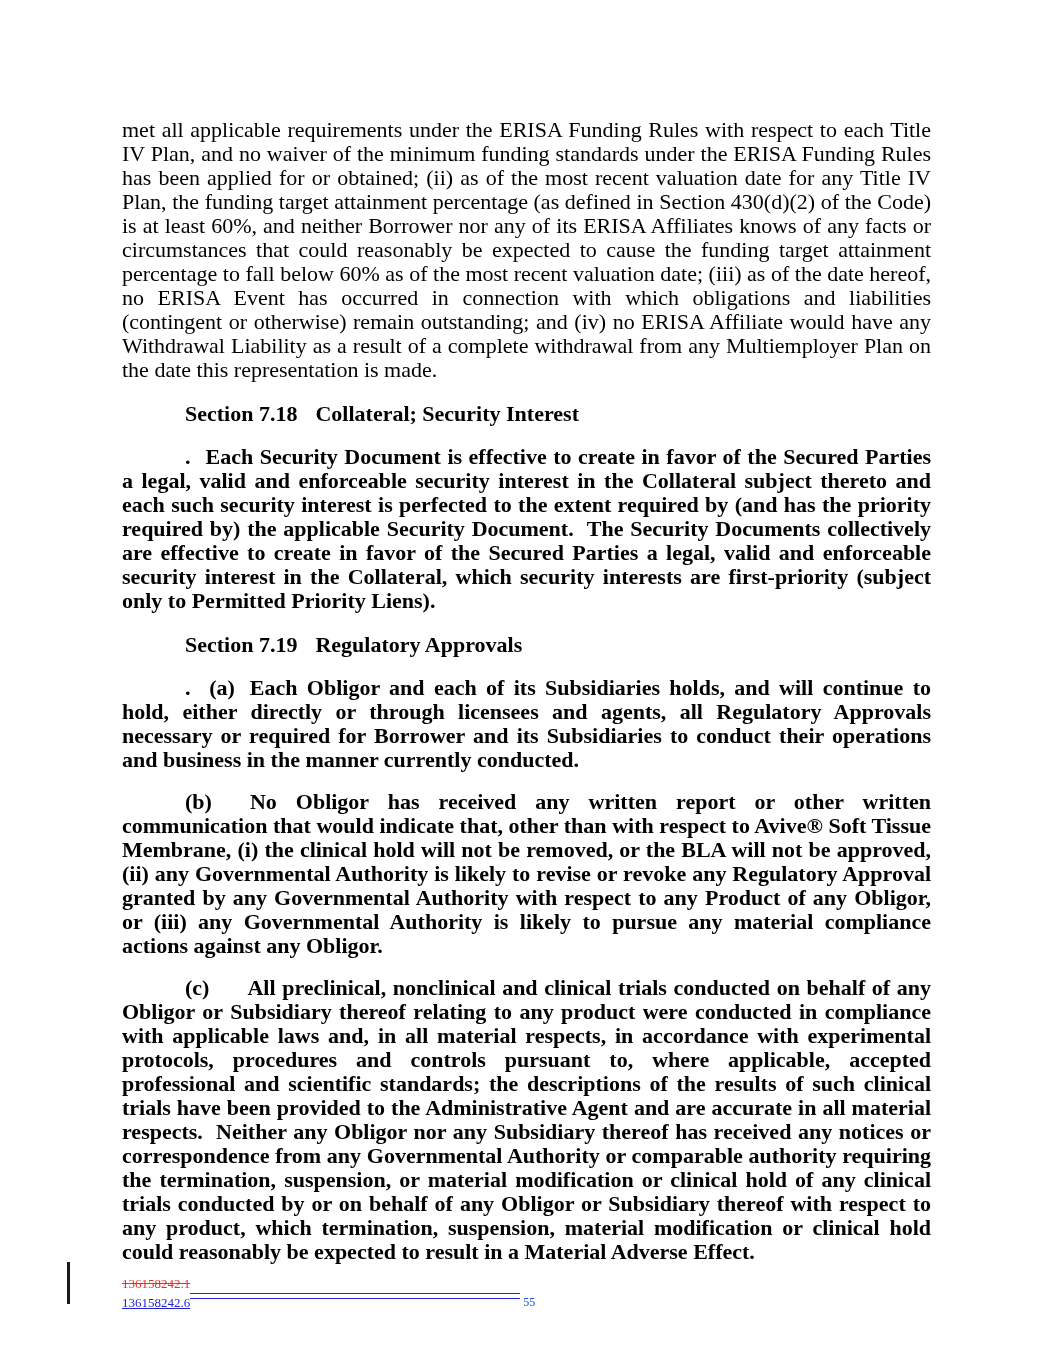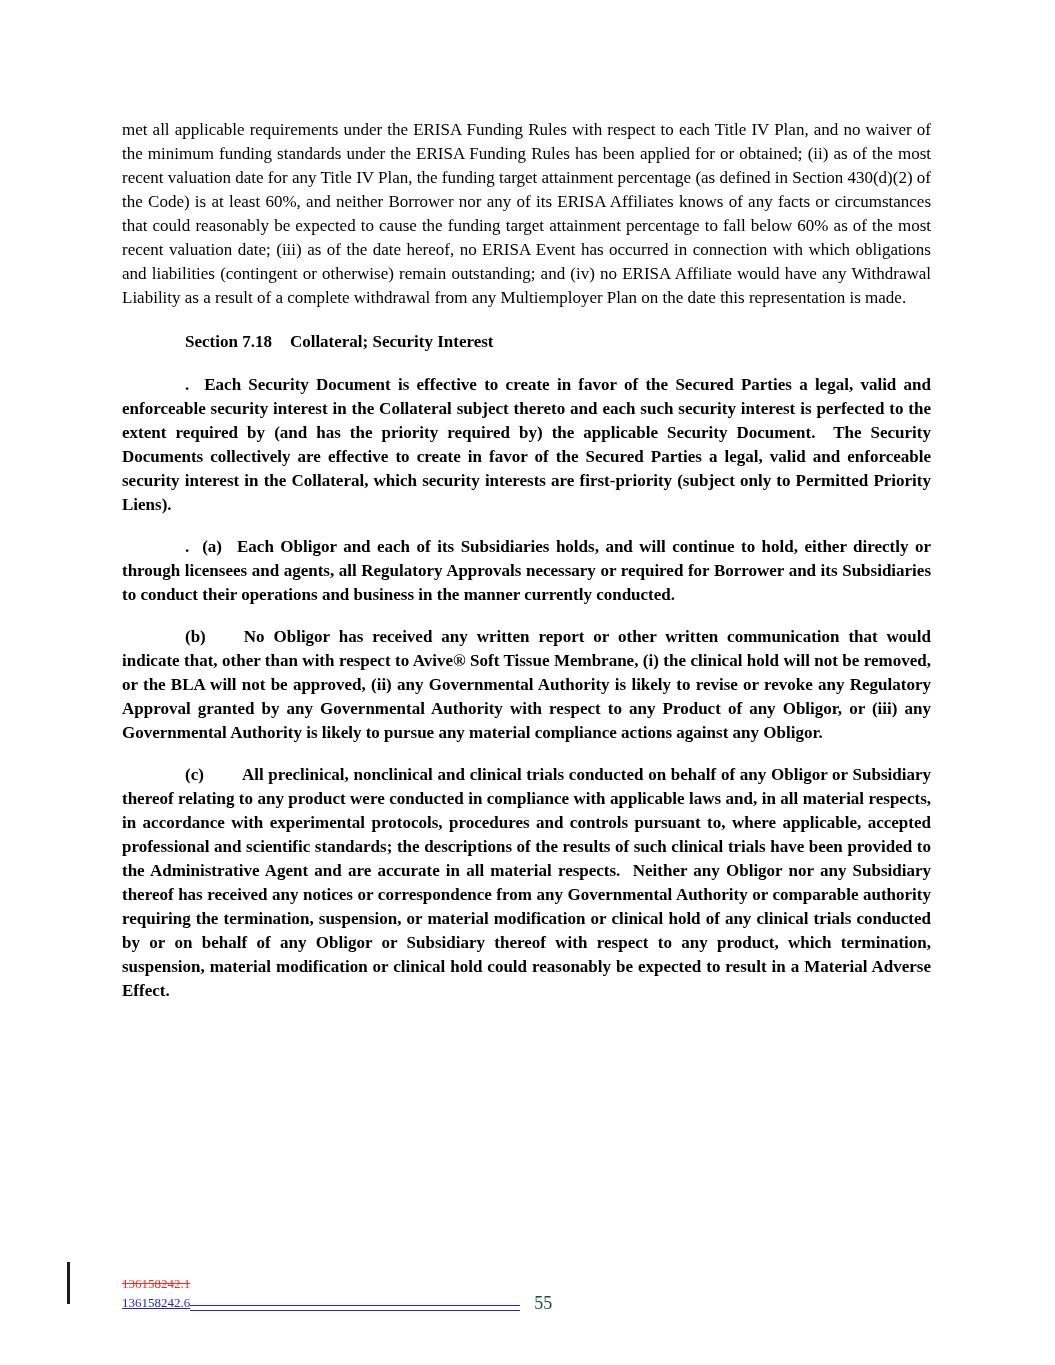--- a/index.html
+++ b/index.html
@@ -17,21 +17,21 @@
     overflow: hidden;
   }
   .content {
     position: absolute;
     left: 122px;
     top: 118px;
     width: 809px;
   }
   .content p {
     margin: 0 0 18px 0;
-    font-size: 17px;
+    font-size: 22px;
     line-height: 24px;
     text-align: justify;
   }
   p.indent {
     text-indent: 63px;
     font-weight: bold;
   }
   p.heading {
     font-weight: bold;
     text-align: left;
@@ -68,54 +68,54 @@
     width: 809px;
     font-size: 13px;
     line-height: 19px;
   }
   .doc-old {
     color: var(--red, #e0342b);
     text-decoration: line-through;
   }
   .footer-row2 {
     display: flex;
-    align-items: flex-end;
   }
   .doc-new {
     color: var(--blue, #2323d6);
     text-decoration: underline;
   }
   .leader {
     width: 330px;
     height: 4px;
     border-top: 1px solid var(--blue, #2323d6);
     border-bottom: 1px solid var(--blue, #2323d6);
     margin: 0 0 1px 0;
     flex: 0 0 auto;
   }
   .page-num {
-    font-size: 18px;
+    font-size: 12px;
     line-height: 18px;
-    color: #14532d;
-    margin-left: 14px;
+    color: #1d4ed8;
+    margin-left: 3px;
   }
 </style>
 </head>
 <body>
 
 <div class="page">
 
   <div class="content">
 
     <p>met all applicable requirements under the ERISA Funding Rules with respect to each Title IV Plan, and no waiver of the minimum funding standards under the ERISA Funding Rules has been applied for or obtained; (ii) as of the most recent valuation date for any Title IV Plan, the funding target attainment percentage (as defined in Section 430(d)(2) of the Code) is at least 60%, and neither Borrower nor any of its ERISA Affiliates knows of any facts or circumstances that could reasonably be expected to cause the funding target attainment percentage to fall below 60% as of the most recent valuation date; (iii) as of the date hereof, no ERISA Event has occurred in connection with which obligations and liabilities (contingent or otherwise) remain outstanding; and (iv) no ERISA Affiliate would have any Withdrawal Liability as a result of a complete withdrawal from any Multiemployer Plan on the date this representation is made.</p>
 
     <p class="heading"><span>Section 7.18</span><span class="htab"></span><span>Collateral; Security Interest</span></p>
 
     <p class="indent"><span>.</span><span class="ptab-sm"></span><span>Each Security Document is effective to create in favor of the Secured Parties a legal, valid and enforceable security interest in the Collateral subject thereto and each such security interest is perfected to the extent required by (and has the priority required by) the applicable Security Document.&nbsp; The Security Documents collectively are effective to create in favor of the Secured Parties a legal, valid and enforceable security interest in the Collateral, which security interests are first-priority (subject only to Permitted Priority Liens).</span></p>
 
+    <p class="heading"><span>Section 7.19</span><span class="htab"></span><span>Regulatory Approvals</span></p>
 
     <p class="indent"><span>.&nbsp; (a)</span><span class="ptab-sm"></span><span>Each Obligor and each of its Subsidiaries holds, and will continue to hold, either directly or through licensees and agents, all Regulatory Approvals necessary or required for Borrower and its Subsidiaries to conduct their operations and business in the manner currently conducted.</span></p>
 
     <p class="indent"><span>(b)</span><span class="ptab"></span><span>No Obligor has received any written report or other written communication that would indicate that, other than with respect to Avive® Soft Tissue Membrane, (i) the clinical hold will not be removed, or the BLA will not be approved, (ii) any Governmental Authority is likely to revise or revoke any Regulatory Approval granted by any Governmental Authority with respect to any Product of any Obligor, or (iii) any Governmental Authority is likely to pursue any material compliance actions against any Obligor.</span></p>
 
     <p class="indent"><span>(c)</span><span class="ptab"></span><span>All preclinical, nonclinical and clinical trials conducted on behalf of any Obligor or Subsidiary thereof relating to any product were conducted in compliance with applicable laws and, in all material respects, in accordance with experimental protocols, procedures and controls pursuant to, where applicable, accepted professional and scientific standards; the descriptions of the results of such clinical trials have been provided to the Administrative Agent and are accurate in all material respects.&nbsp; Neither any Obligor nor any Subsidiary thereof has received any notices or correspondence from any Governmental Authority or comparable authority requiring the termination, suspension, or material modification or clinical hold of any clinical trials conducted by or on behalf of any Obligor or Subsidiary thereof with respect to any product, which termination, suspension, material modification or clinical hold could reasonably be expected to result in a Material Adverse Effect.</span></p>
 
 
   </div>
 

